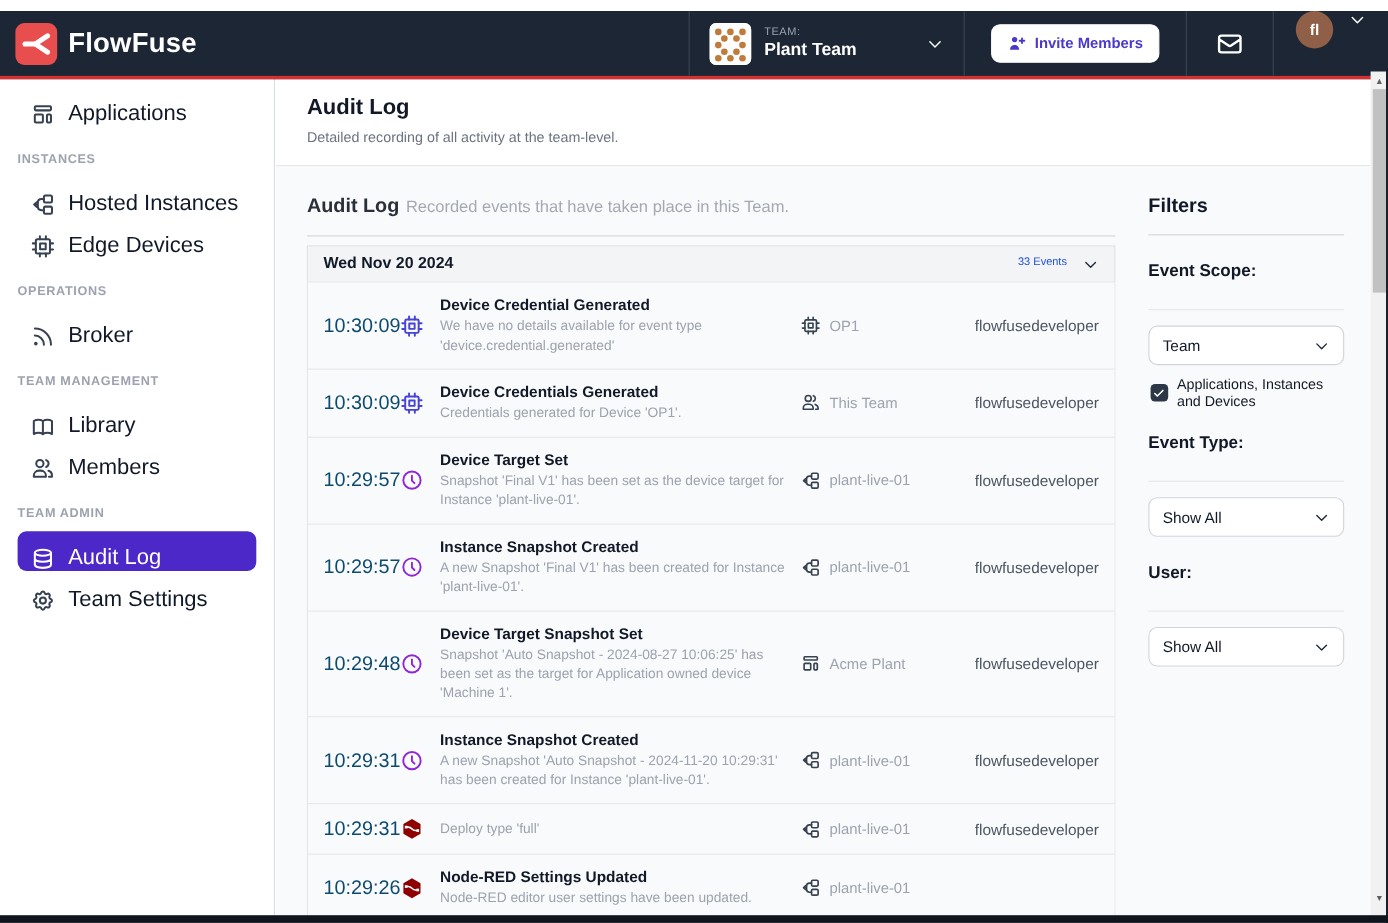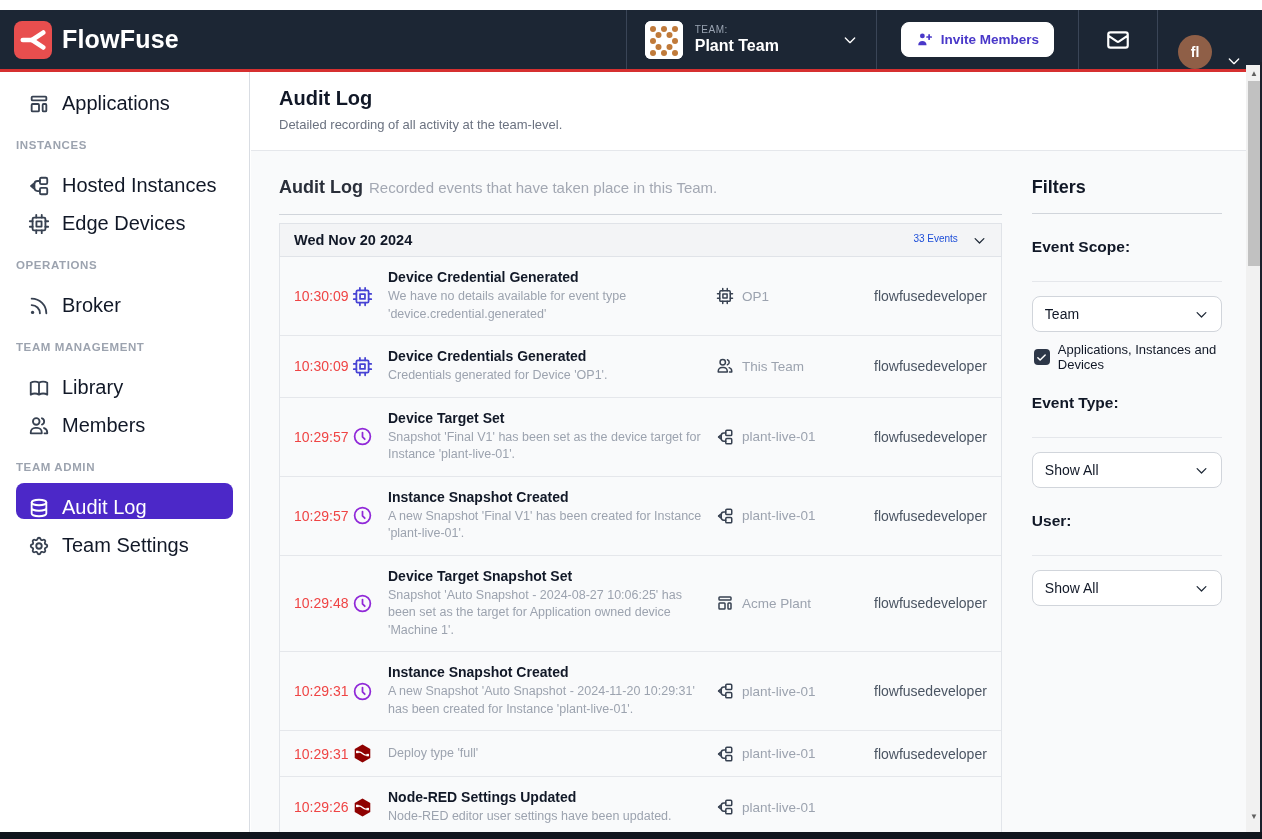--- a/index.html
+++ b/index.html
@@ -65,21 +65,21 @@
   .date-header { display:flex; align-items:center; justify-content:space-between;
                  background:#f3f4f6; border:1px solid #e0e3e8; padding:8px 14px; cursor:pointer; }
   .date-text { font-size:14.5px; font-weight:600; color:#111827; }
   .date-right { display:flex; align-items:flex-start; gap:14px; color:#1d4ed8; font-size:10px; }
   .date-right .chev { width:15px; height:15px; color:#1f2937; }
   .date-right .chev svg { width:15px; height:15px; display:block; }
 
   .rows { border:1px solid #e2e5ea; border-top:none; background:#fafbfc; }
   .row { display:flex; align-items:center; padding:12px 14px; background:#f9fafb; }
   .row + .row { border-top:1px solid #e5e7eb; }
-  .cell-time { flex:0 0 58px; font-size:14px; color:#ef4444; }
+  .cell-time { flex:0 0 58px; font-size:18px; color:#0c4a6e; }
   .cell-icon { flex:0 0 36px; }
   .cell-icon svg { width:21px; height:21px; display:block; }
   .cell-icon.ic-chip { color:#4743d4; }
   .cell-icon.ic-clock { color:#9028d8; }
   .cell-body { flex:0 0 328px; padding-right:14px; }
   .row-title { font-size:14px; font-weight:600; color:#111827; margin-bottom:3px; }
   .row-desc { font-size:12.5px; color:#9ca3af; line-height:1.4; }
   .cell-scope { flex:0 0 158px; display:flex; align-items:center; gap:8px; }
   .cell-scope .sc-icon { color:#374151; flex:0 0 auto; }
   .cell-scope .sc-icon svg { width:18px; height:18px; display:block; }
@@ -169,21 +169,21 @@
               </svg>
             </span>
           <span>Invite Members</span>
         </button>
       </div>
       <div class="nav-sec mail-sec">
           <svg viewBox="0 0 24 24" fill="none" stroke="currentColor" stroke-width="2" stroke-linecap="round" stroke-linejoin="round">
             <path d="M3 8l7.9 5.3a2 2 0 002.2 0L21 8M5 19h14a2 2 0 002-2V7a2 2 0 00-2-2H5a2 2 0 00-2 2v10a2 2 0 002 2z"></path>
           </svg>
         </div>
-      <div class="nav-sec avatar-sec" style="display:flex;align-items:flex-end;">
+      <div class="nav-sec avatar-sec" style="display:flex;align-items:flex-start;">
         <span class="user-avatar">fl</span>
         <span class="nav-chevron">
             <svg viewBox="0 0 24 24" fill="none" stroke="currentColor" stroke-width="2" stroke-linecap="round" stroke-linejoin="round">
               <path d="M19 9l-7 7-7-7"></path>
             </svg>
           </span>
       </div>
     </div>
   </div>
 

